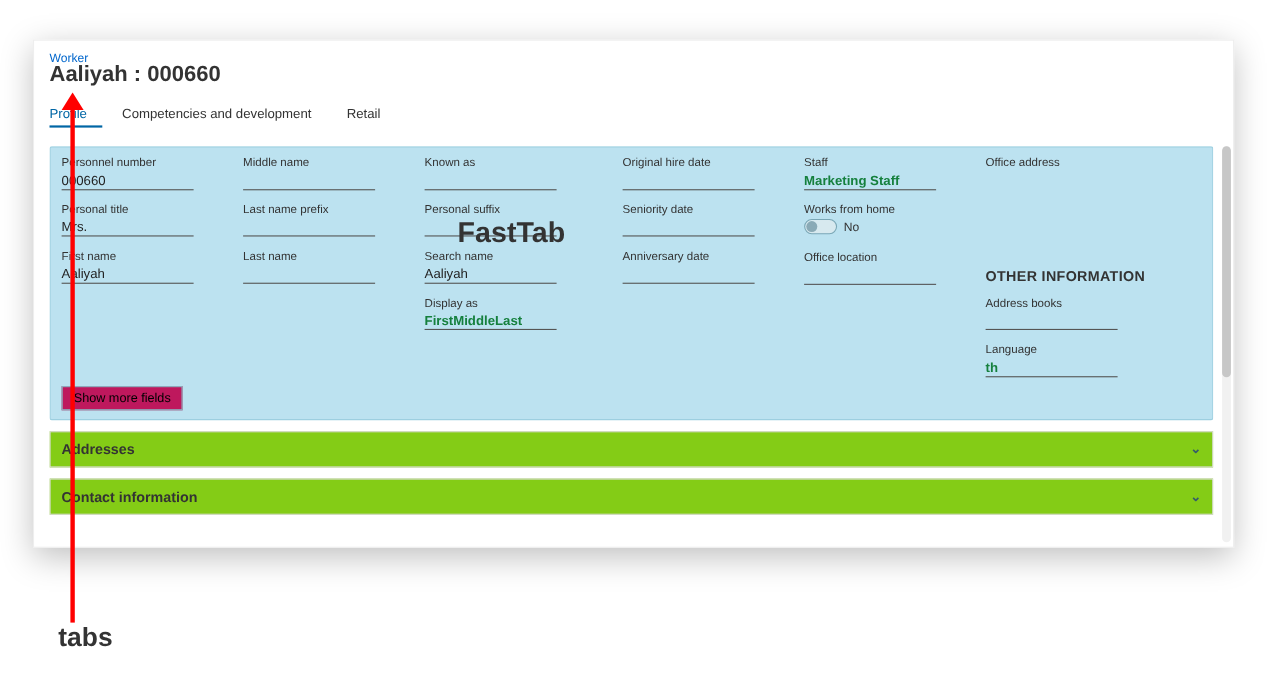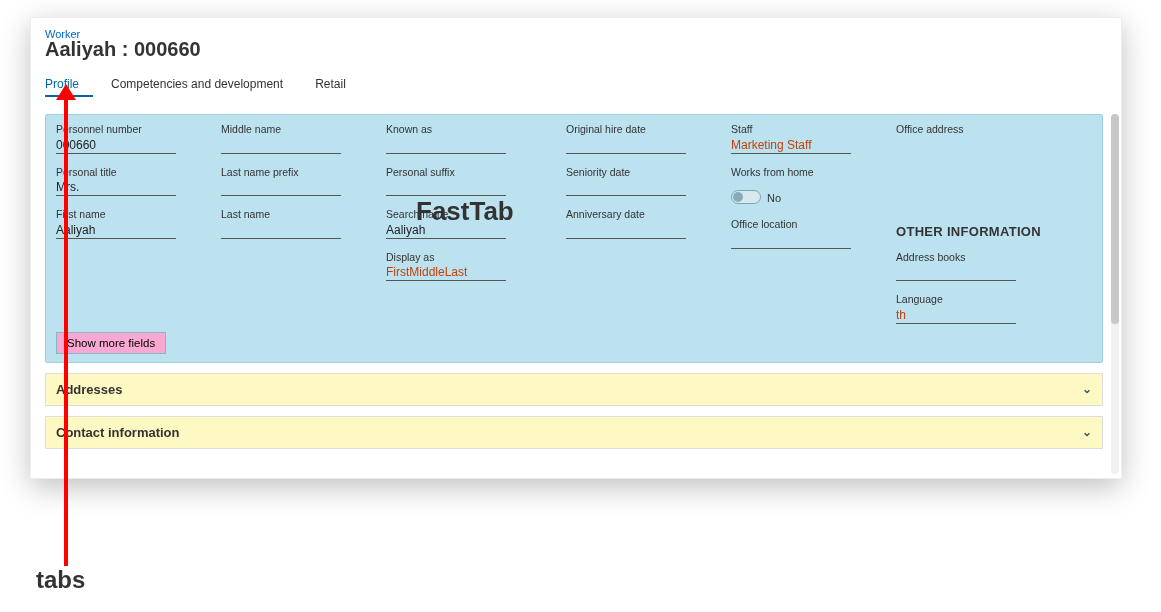--- a/index.html
+++ b/index.html
@@ -8,21 +8,21 @@
       background: #fff;
       font-size: 12px;
       color: #333;
       width: 1161px;
       height: 612px;
       position: relative;
     }
     .page-wrap {
       position: absolute;
       left: 30px;
-      top: 17px;
+      top: 36px;
       width: 1092px;
       height: 462px;
       background: #fff;
       border: 1px solid #eee;
       box-shadow: 0 8px 28px rgba(0,0,0,0.25);
       overflow: hidden;
     }
     .scrollbar-stub {
       position: absolute;
       right: 2px;
@@ -125,27 +125,27 @@
     }
     .field-value {
       border-bottom: 1px solid #555;
       min-height: 16px;
       margin-top: 2px;
       padding-bottom: 1px;
       font-size: 12px;
       color: #222;
       width: 120px;
     }
-    .field-value.link { color: #c2410c; }
+    .field-value.link { color: #15803d; font-weight: bold; }
     .field-value.empty { color: transparent; }
     .toggle {
       display: inline-flex;
       align-items: flex-end;
       gap: 6px;
-      margin-top: 12px;
+      margin-top: 2px;
     }
     .toggle-track {
       width: 30px;
       height: 14px;
       background: #d7e9ef;
       border: 1px solid #7aa7b6;
       border-radius: 8px;
       position: relative;
     }
     .toggle-knob {
@@ -158,37 +158,37 @@
     .section-sub {
       font-size: 13px;
       font-weight: 700;
       letter-spacing: .3px;
       color: #333;
       margin-top: 4px;
     }
     .show-more {
       margin: 8px 10px 0 10px;
       border: 1px solid #8ab6c4;
-      background: #f9a8d4;
+      background: #be185d;
       padding: 4px 10px;
       font-size: 11.5px;
       cursor: pointer;
       display: inline-block;
     }
     .fasttab-closed {
       margin-top: 10px;
       border: 1px solid #ddd;
       padding: 8px 10px;
       display: flex;
       justify-content: space-between;
       align-items: center;
       font-weight: 600;
       font-size: 13px;
       cursor: pointer;
-      background: #fef9c3;
+      background: #84cc16;
     }
     
     .annot-arrow {
       position: absolute;
       left: 64px;
       top: 98px;
       width: 4px;
       height: 468px;
       background: #ff0000;
     }
@@ -197,21 +197,21 @@
       position: absolute;
       top: -14px;
       left: -8px;
       width: 0; height: 0;
       border-left: 10px solid transparent;
       border-right: 10px solid transparent;
       border-bottom: 16px solid #ff0000;
     }
     .annot-tabs {
       position: absolute;
-      left: 36px;
+      left: 53px;
       top: 566px;
       font-size: 24px;
       font-weight: 700;
     }
     .annot-fasttab {
       position: absolute;
       left: 416px;
       top: 196px;
       font-size: 26px;
       font-weight: 700;

